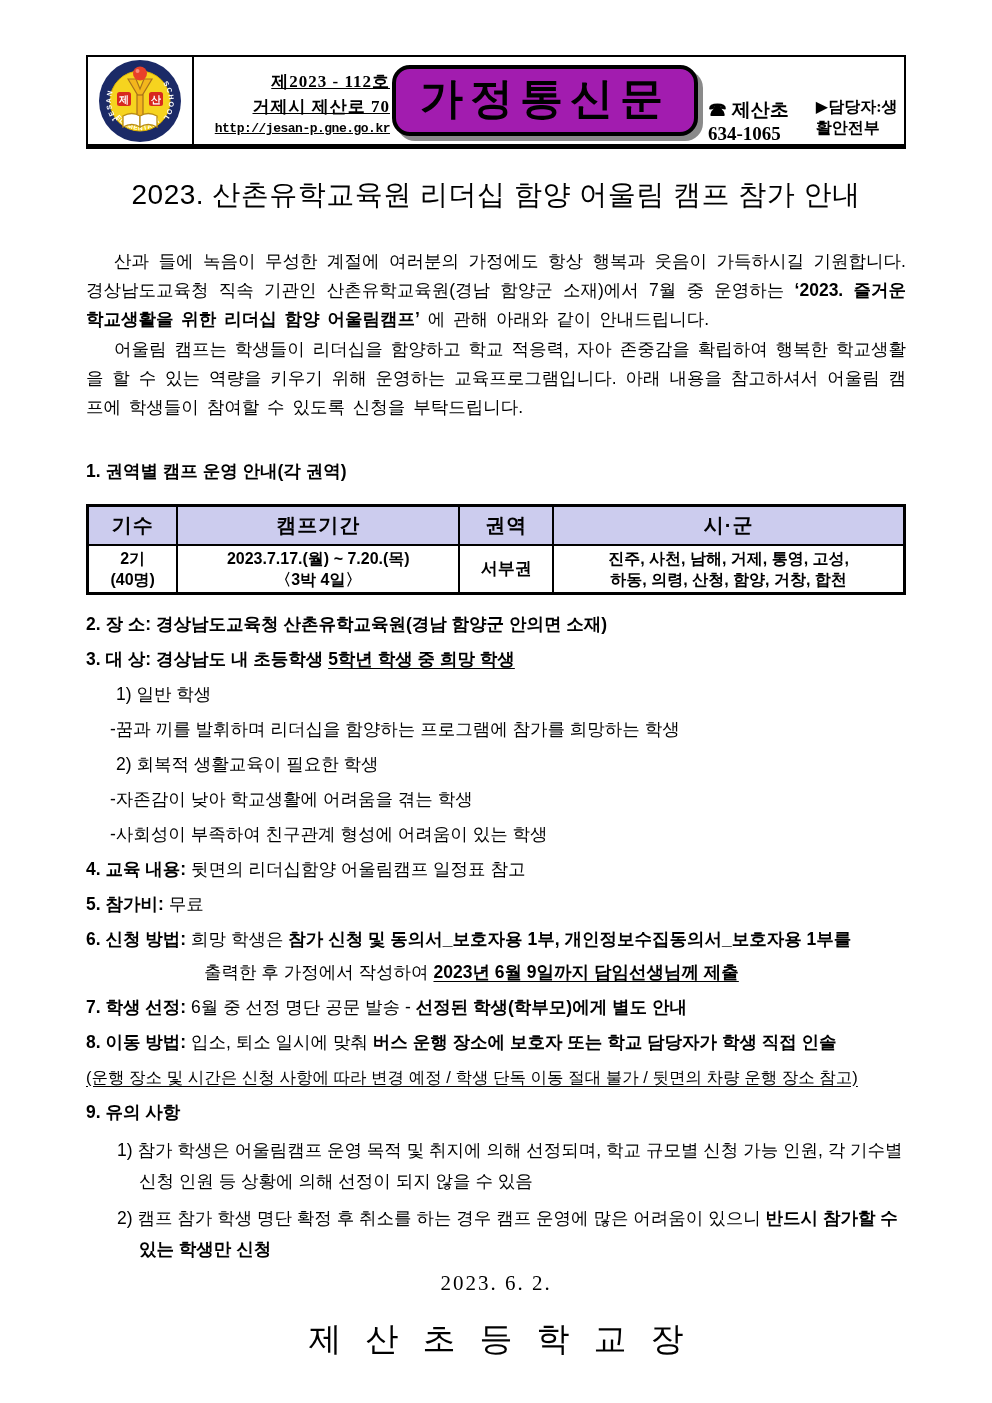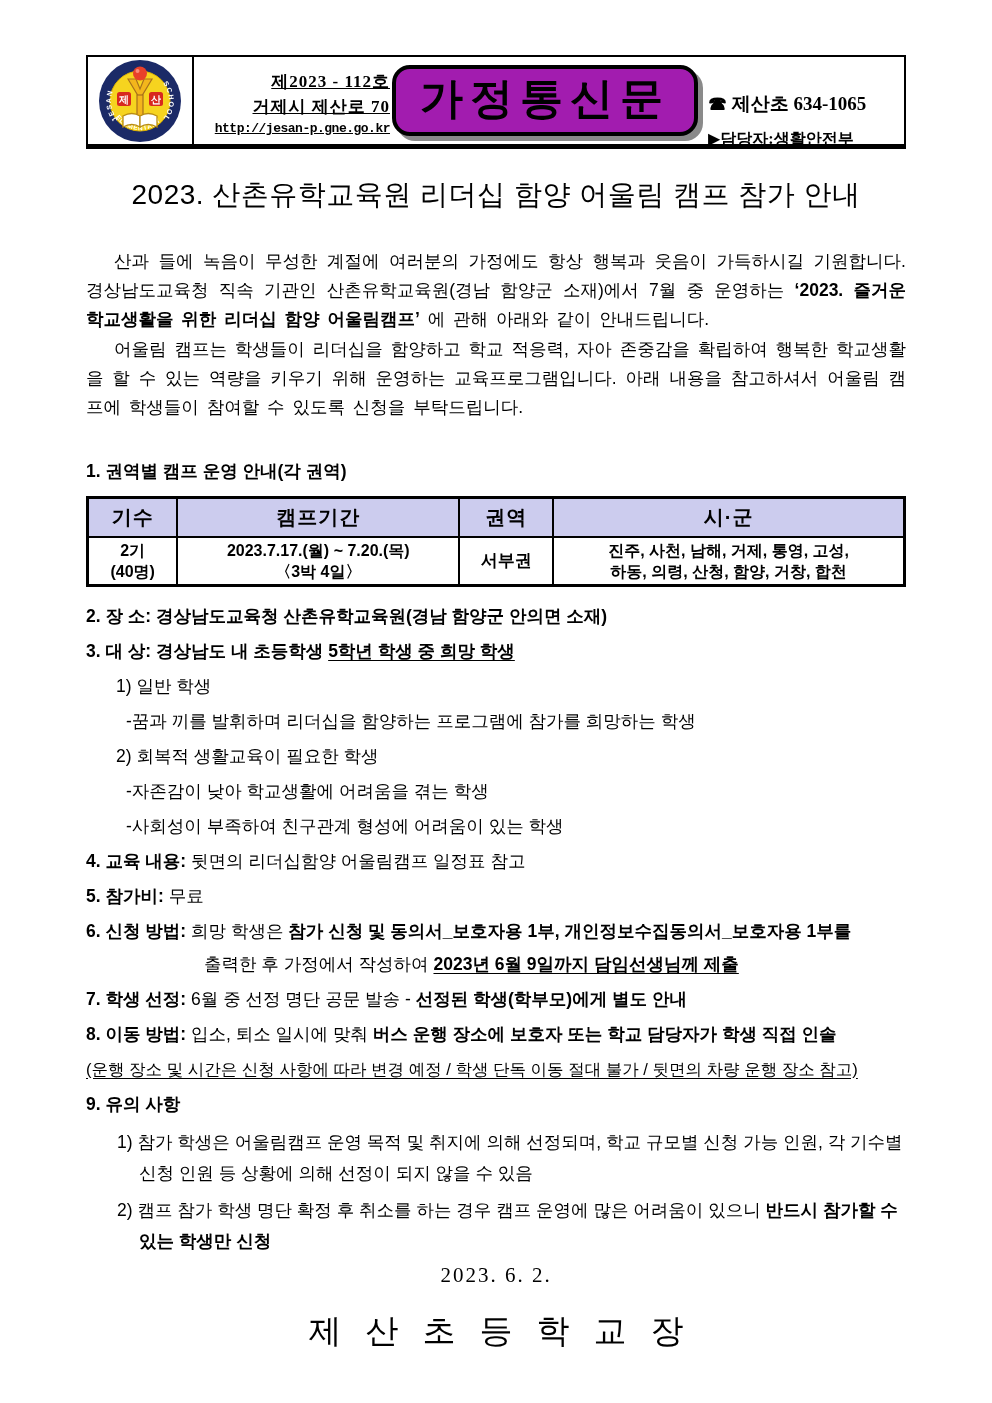--- a/index.html
+++ b/index.html
@@ -31,21 +31,21 @@
   .info-url { font-size:13px; font-family:"Liberation Mono","DejaVu Sans Mono",monospace; letter-spacing:-0.5px; }
   .title-cell { flex:1; display:flex; align-items:center; justify-content:center; }
   .masthead-box {
     border:4px solid #000; border-radius:18px;
     box-shadow:5px 5px 0 #8a8a8a;
     padding:6px 24px 10px 24px; background:#a21caf;
     font-family:"Liberation Serif","DejaVu Serif",serif;
     font-weight:bold; font-size:43px; letter-spacing:7px; line-height:1.1;
   }
   .contact-cell {
-    width:204px; display:flex; flex-direction:column;
+    width:204px; display:flex; flex-direction:row;
     justify-content:center; gap:12px; padding-left:8px;
     font-family:"Liberation Serif","DejaVu Serif",serif; font-weight:bold;margin-top:40px;
   }
   .contact-phone { font-size:19px; }
   .contact-manager { font-size:16px; }
 
   
   .doc-title {
     margin-top:27px; text-align:center;
     font-size:28px; font-weight:normal; letter-spacing:0.5px;
@@ -56,21 +56,21 @@
   .para {
     margin-top:33px; font-size:17.5px; line-height:29px;
     text-align:justify; word-spacing:3px; text-indent:1.6em;
   }
   .para + .para { margin-top:1px; }
   .para b { font-weight:bold; }
 
   
   .sec-heading { margin-top:37px; font-size:17.5px; font-weight:bold; }
   table.camp {
-    width:100%; border-collapse:collapse; margin-top:13px;
+    width:100%; border-collapse:collapse; margin-top:21px;
     border:3px solid #000;
   }
   table.camp th, table.camp td {
     border:2px solid #000; text-align:center; vertical-align:middle;
   }
   table.camp th {
     background:#ccccee; font-size:20px; font-weight:bold;
     height:39px; letter-spacing:1px;
   }
   table.camp td { font-size:16px; font-weight:bold; line-height:21px; padding:2px 0; height:47px; }
@@ -80,21 +80,21 @@
   .col-cities { width:43%; }
   td .region-txt { font-size:17px; }
 
   
   .items { margin-top:17px; font-size:17.5px; }
   .item { margin-bottom:11px; line-height:24px; }
   .item .lbl { font-weight:bold; }
   .item b { font-weight:bold; }
   .u { text-decoration:underline; text-underline-offset:3px; }
   .sub1 { margin-left:30px; }
-  .dash { margin-left:40px; }
+  .dash { margin-left:24px; }
   .item-s6-line2 { margin-left:118px; margin-top:9px; }
   .note-line { margin-bottom:11px; line-height:24px; font-size:16.5px; }
   .hang { margin-left:53px; text-indent:-22px; line-height:31px; margin-bottom:6px; }
 
   
   .date-line {
     text-align:center;
     font-family:"Liberation Serif","DejaVu Serif",serif;
     font-size:21px; letter-spacing:2px;
   }

